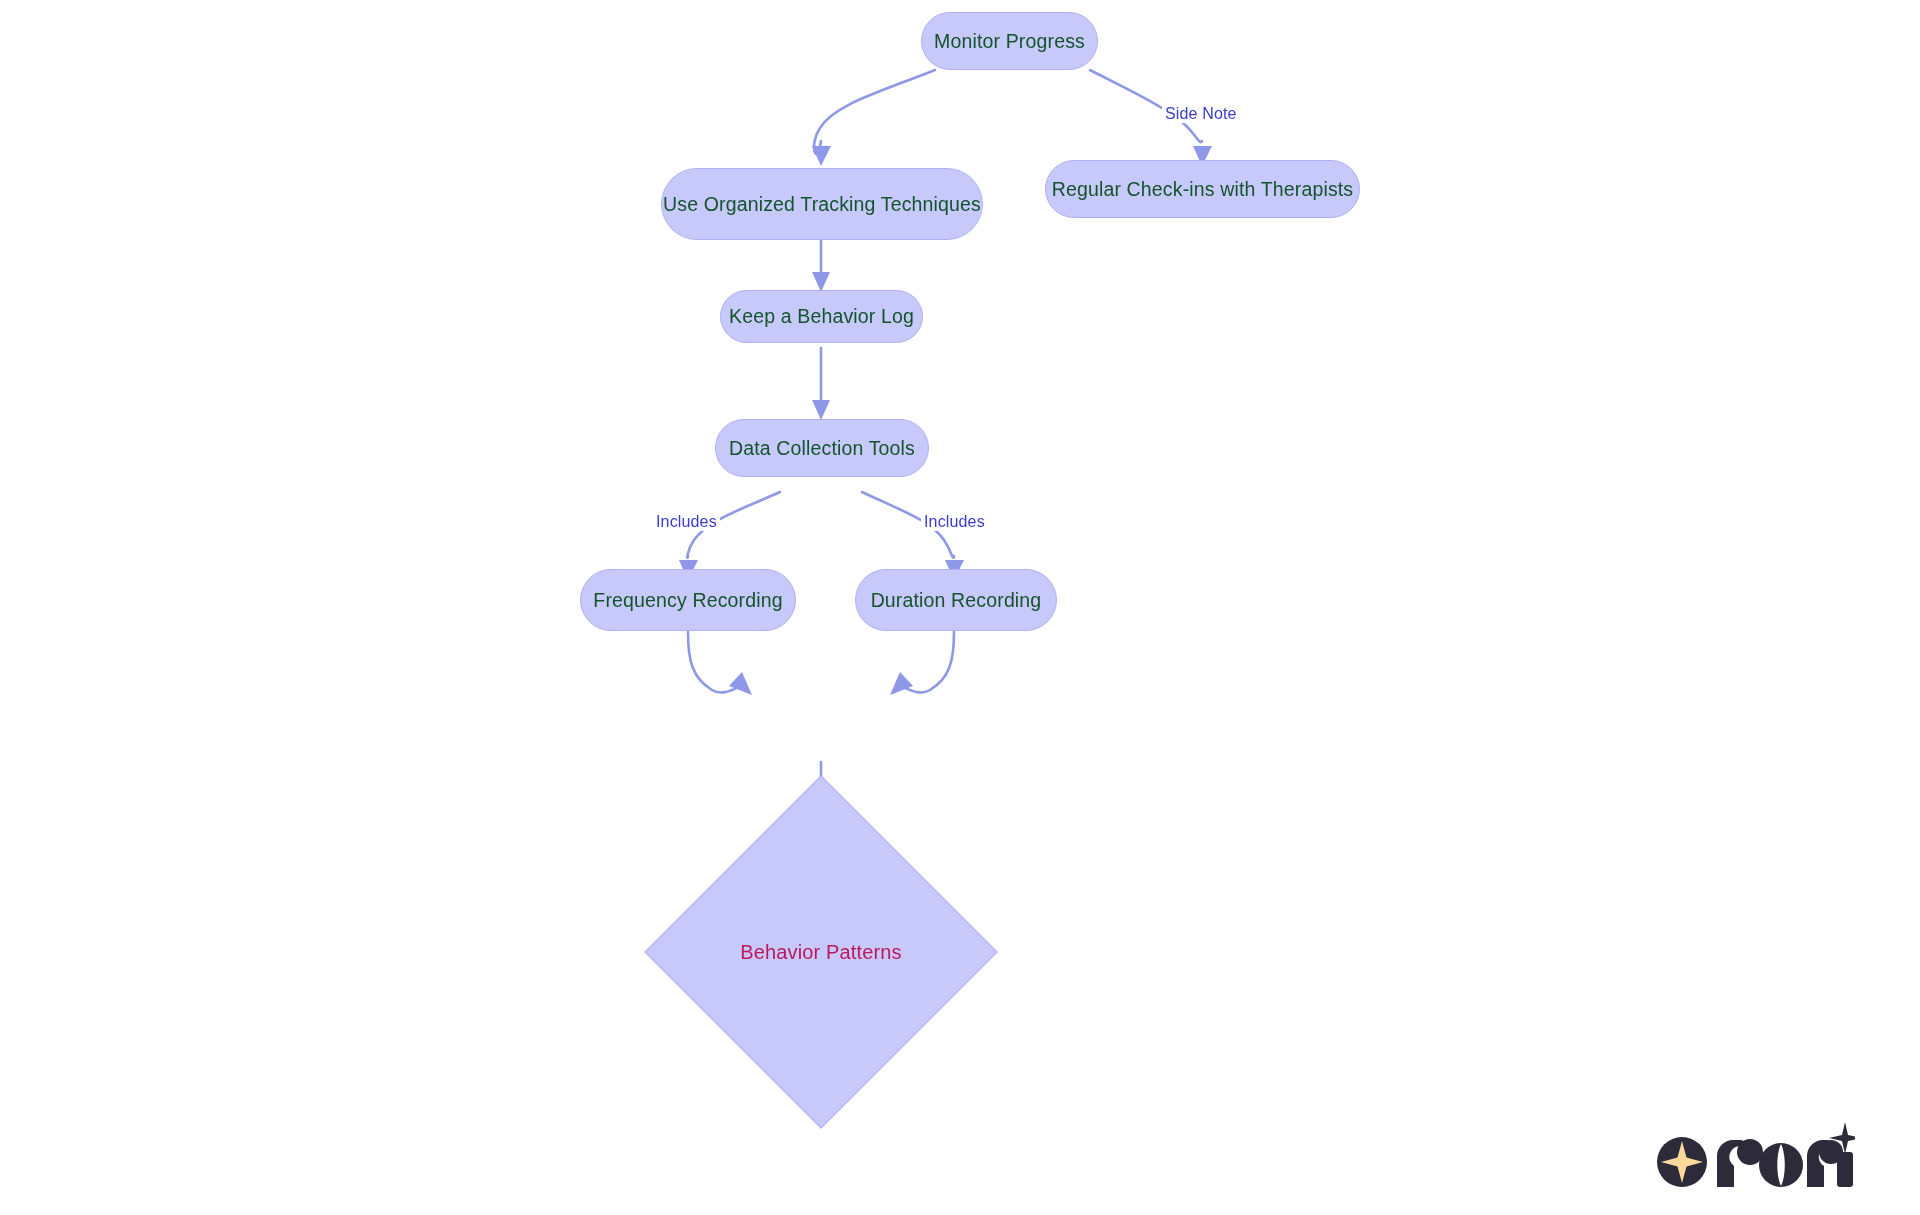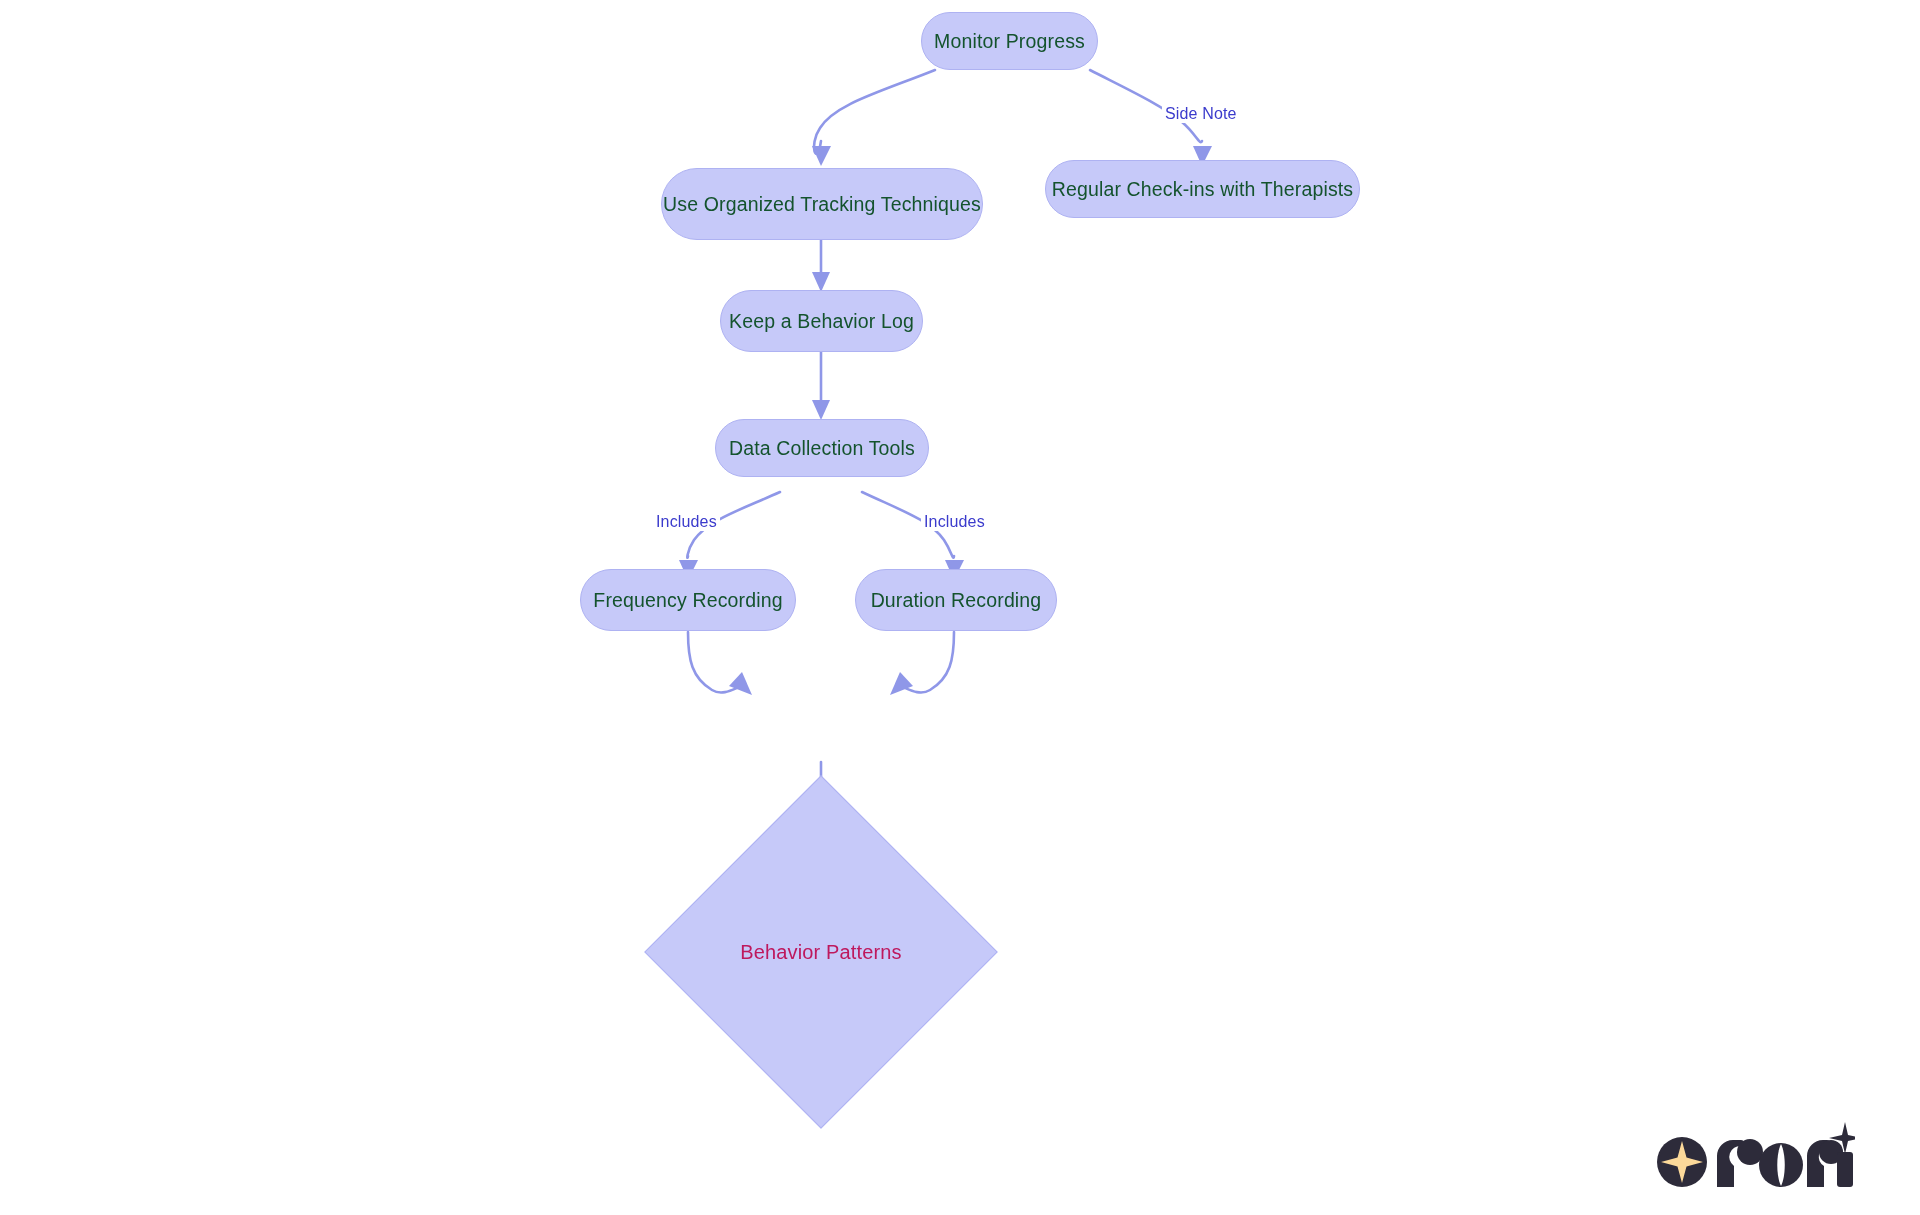--- a/index.html
+++ b/index.html
@@ -165,21 +165,21 @@
   </div>
 
   <div class="node stadium" style="left:661px; top:168px; width:322px; height:72px;">
     <span>Use Organized Tracking Techniques</span>
   </div>
 
   <div class="node stadium" style="left:1045px; top:160px; width:315px; height:58px;">
     <span>Regular Check-ins with Therapists</span>
   </div>
 
-  <div class="node stadium" style="left:720px; top:290px; width:203px; height:62px;">
+  <div class="node stadium" style="left:720px; top:290px; width:203px; height:53px;">
     <span>Keep a Behavior Log</span>
   </div>
 
   <div class="node stadium" style="left:715px; top:419px; width:214px; height:58px;text-align:center;">
     <span>Data Collection Tools</span>
   </div>
 
   <div class="node stadium" style="left:580px; top:569px; width:216px; height:62px;">
     <span>Frequency Recording</span>
   </div>

